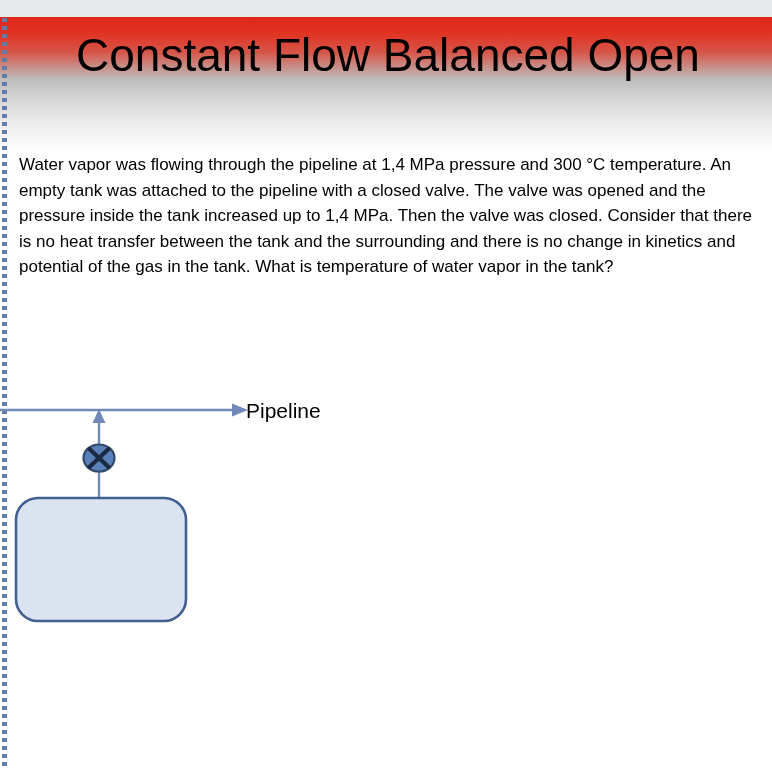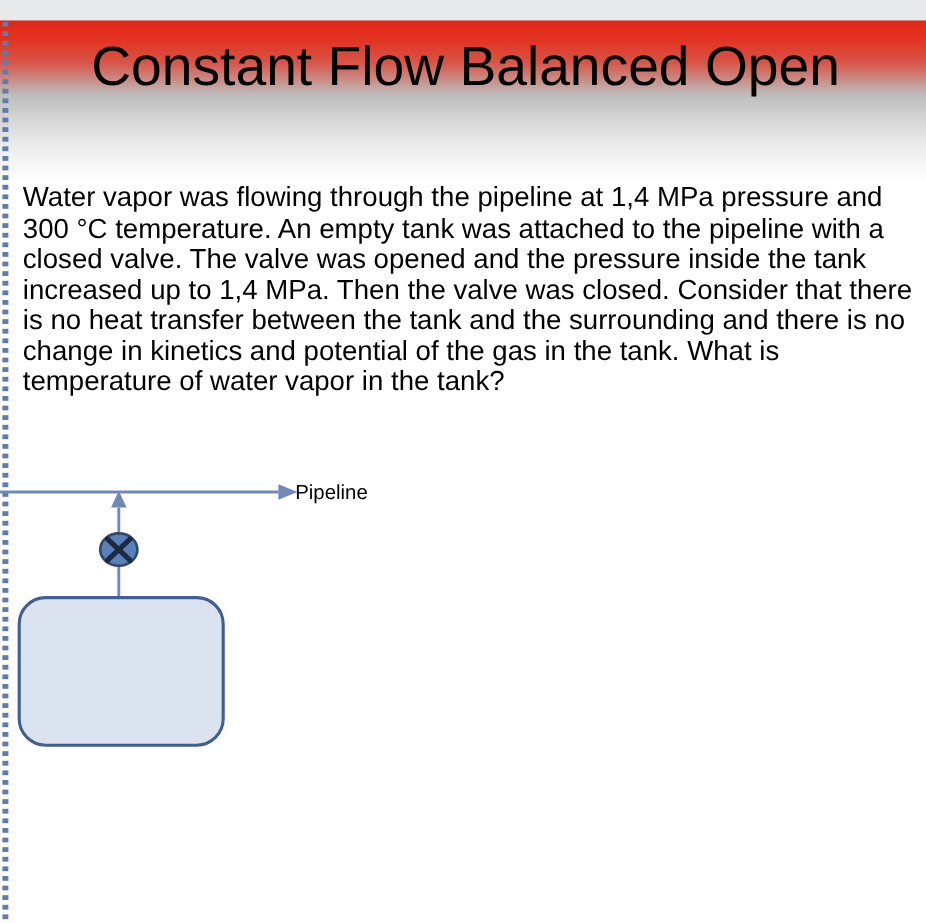--- a/index.html
+++ b/index.html
@@ -76,21 +76,21 @@
     white-space: nowrap;
     letter-spacing: 0px;
   }
 
   #body-text {
     position: absolute;
     left: 19px;
     top: 152px;
     width: 748px;
     font-family: "Liberation Sans", sans-serif;
-    font-size: 23px;
+    font-size: 17px;
     line-height: 25.5px;
     color: #000000;
     text-align: left;
     z-index: 3;
   }
 
   
   #diagram {
     position: absolute;
     left: 0;
@@ -98,21 +98,21 @@
     width: 400px;
     height: 290px;
   }
   #diagram svg { display: block; }
 
   #pipeline-label {
     position: absolute;
     left: 246px;
     top: 398px;
     font-family: "Liberation Sans", sans-serif;
-    font-size: 17px;
+    font-size: 21px;
     line-height: 26px;
     color: #000000;
     white-space: nowrap;
     z-index: 4;
   }
 </style>
 </head>
 <body>
 
 <div id="slide">

